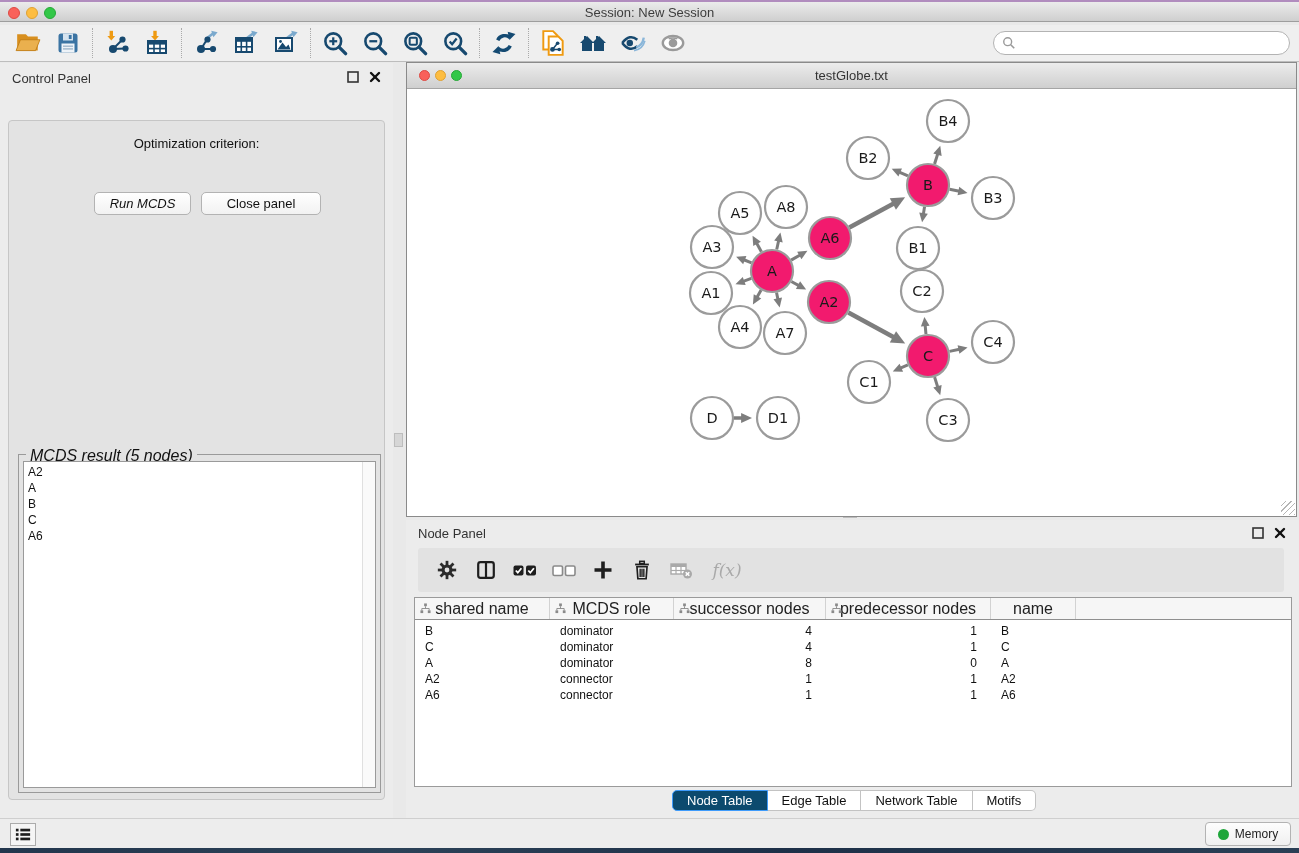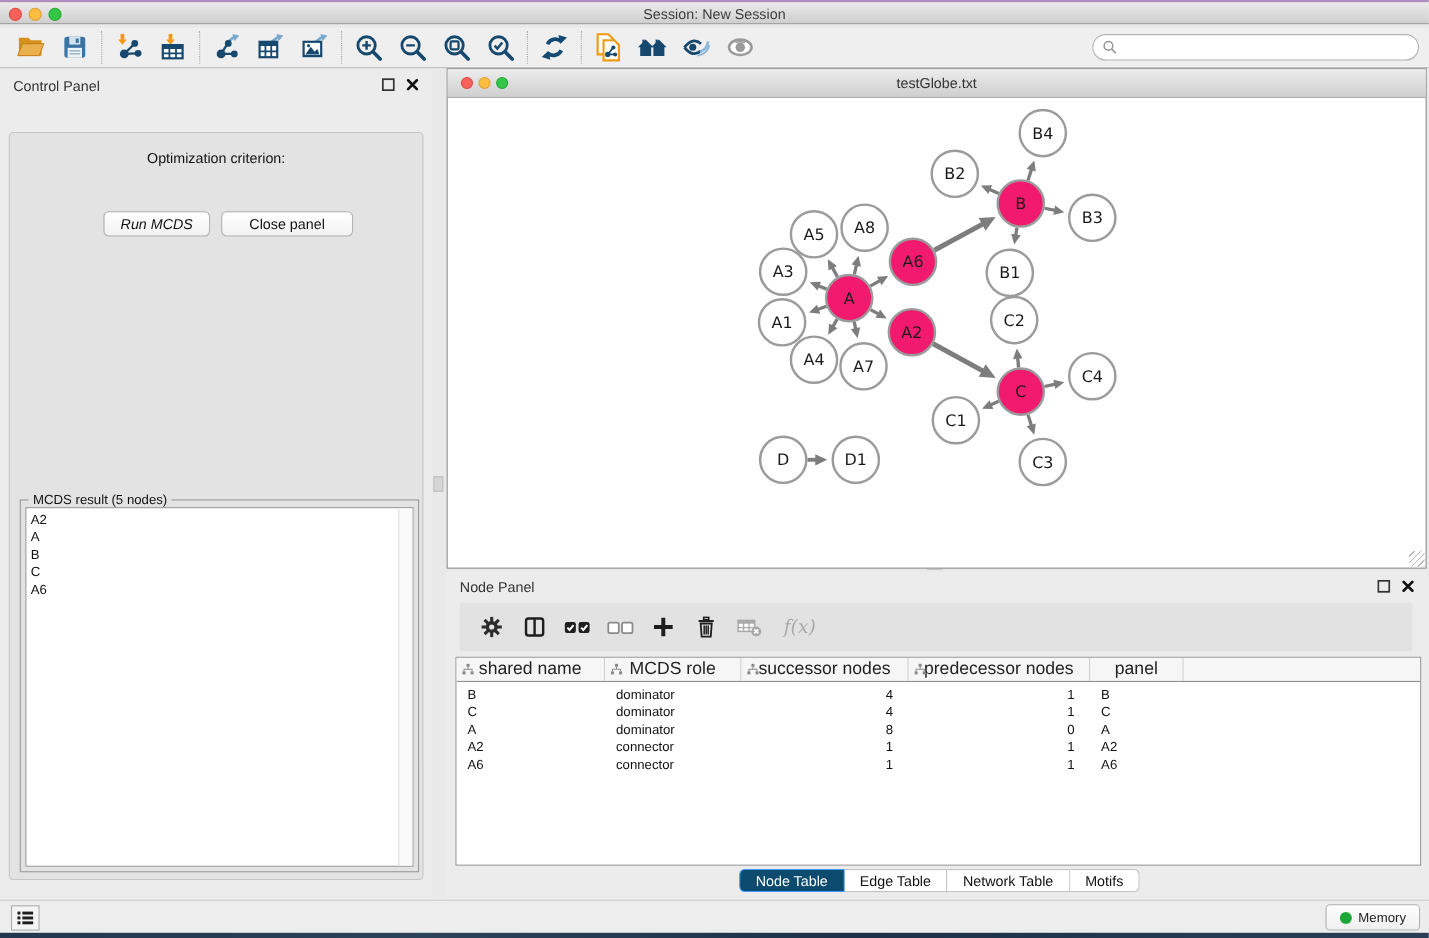--- a/index.html
+++ b/index.html
@@ -41,21 +41,21 @@
     border:1px solid #c6c6c6; border-radius:4px; }
   .opt-label { position:absolute; left:0; right:0; top:15px; text-align:center; font-size:13px; color:#111; }
   .criterion { position:absolute; left:35px; top:37px; width:312px; height:23px; background:#fff;
     border:1px solid #a8a8a8; border-radius:4px; display:flex; align-items:center; }
   .criterion .val { flex:1; padding-left:9px; font-size:13px; white-space:nowrap; overflow:hidden; }
   .stepper { width:19px; height:21px; margin-right:1px; border-radius:3px;
     background:linear-gradient(#6db1fd,#2f8bf7); display:flex; flex-direction:column; align-items:center; justify-content:center; gap:2px; }
   .btn { position:absolute; height:23px; background:linear-gradient(#ffffff,#f2f2f2); border:1px solid #b3b3b3;
     border-radius:5px; font-size:13px; color:#111; display:flex; align-items:center; justify-content:center; }
   .mcds-box { position:absolute; left:9px; top:333px; width:363px; height:339px; border:1px solid #9a9a9a; background:#e3e3e3; }
-  .mcds-legend { position:absolute; left:7px; top:-8px; background:#e3e3e3; padding:0 4px; font-size:12px; color:#111; }
+  .mcds-legend { position:absolute; left:7px; top:-8px; background:#e3e3e3; padding:0 4px; font-size:16px; color:#111;font-style:italic; }
   .mcds-list { position:absolute; left:4px; top:6px; right:4px; bottom:4px; background:#fff; border:1px solid #9a9a9a; overflow:hidden; }
   .mcds-item { font-size:12px; line-height:16px; padding-left:4px; color:#111; }
   .mcds-scroll { position:absolute; top:0; right:0; bottom:0; width:13px; background:#fafafa; border-left:1px solid #e0e0e0; }
 
   
   .v-divider { position:absolute; left:393px; top:63px; width:13px; height:755px; background:#e9e9e9; }
   .v-handle { position:absolute; left:1px; top:370px; width:9px; height:14px; background:#d6d6d6; border:1px solid #bdbdbd; }
   .h-handle { position:absolute; left:843px; top:512px; width:14px; height:6px; background:#d6d6d6; border:1px solid #bdbdbd; }
 
   
@@ -544,21 +544,21 @@
           <div class="dt-hcell" style="width: 165px;">
             <svg class="sort-ico" width="11" height="11" viewBox="0 0 12 12">
               <rect x="4.5" y="0.5" width="3" height="3" fill="#8a8a8a"></rect>
               <rect x="0.5" y="8" width="3" height="3" fill="#8a8a8a"></rect>
               <rect x="8.5" y="8" width="3" height="3" fill="#8a8a8a"></rect>
               <path d="M6 3.5 V6 M2 8 V6 H10 V8" stroke="#8a8a8a" fill="none" stroke-width="1"></path>
             </svg>
             <span>predecessor nodes</span>
           </div>
           <div class="dt-hcell" style="width: 85px;">
-            <span>panel</span>
+            <span>name</span>
           </div>
         </div>
       <div id="dt-body" style="padding-top:3px">
           <div class="dt-row">
             <div class="dt-cell" style="width: 135px; text-align: left; padding: 0px 0px 0px 10px;">B</div>
             <div class="dt-cell" style="width: 124px; text-align: left; padding: 0px 0px 0px 10px;">dominator</div>
             <div class="dt-cell" style="width: 152px; text-align: right; padding: 0px 14px 0px 0px;">4</div>
             <div class="dt-cell" style="width: 165px; text-align: right; padding: 0px 14px 0px 0px;">1</div>
             <div class="dt-cell" style="width: 85px; text-align: left; padding: 0px 0px 0px 10px;">B</div>
           </div>

